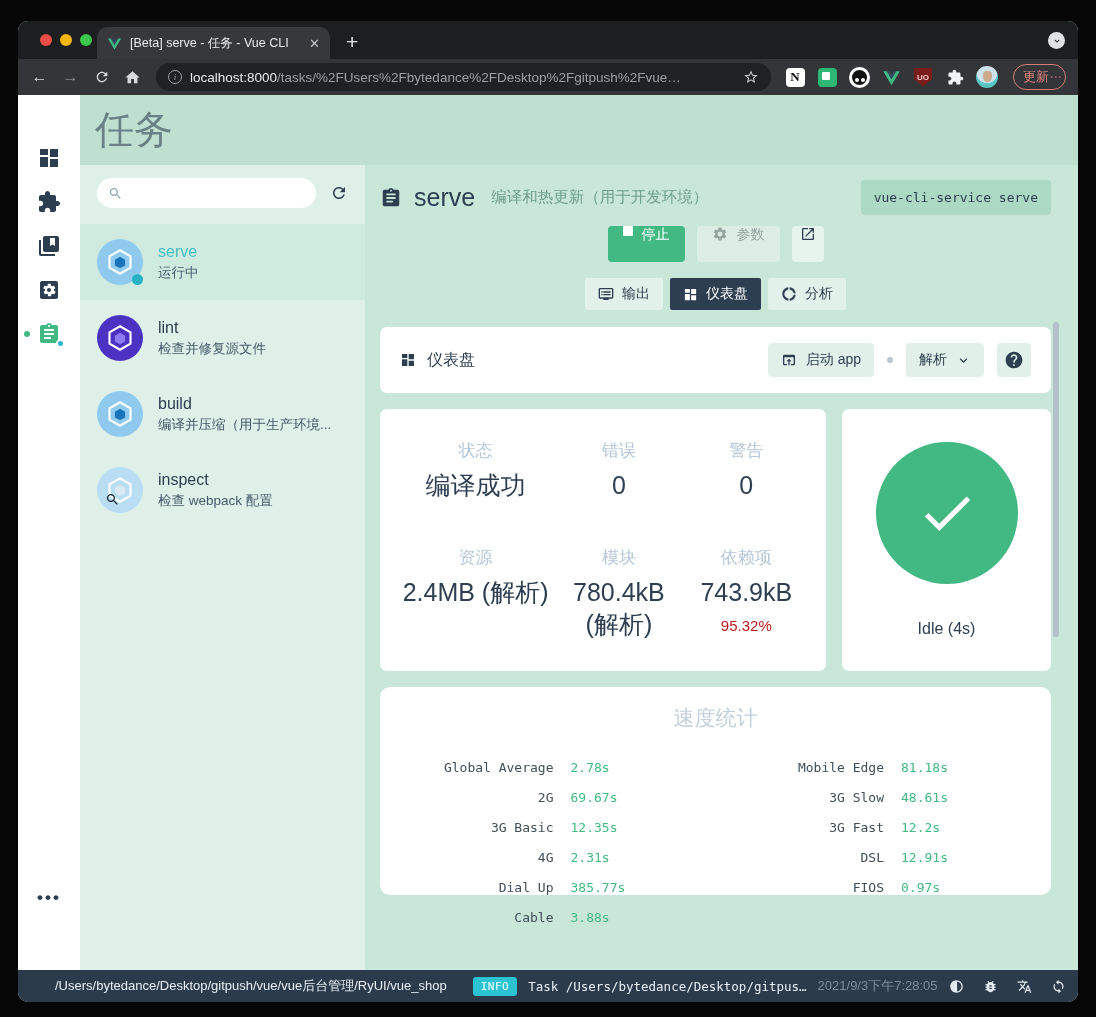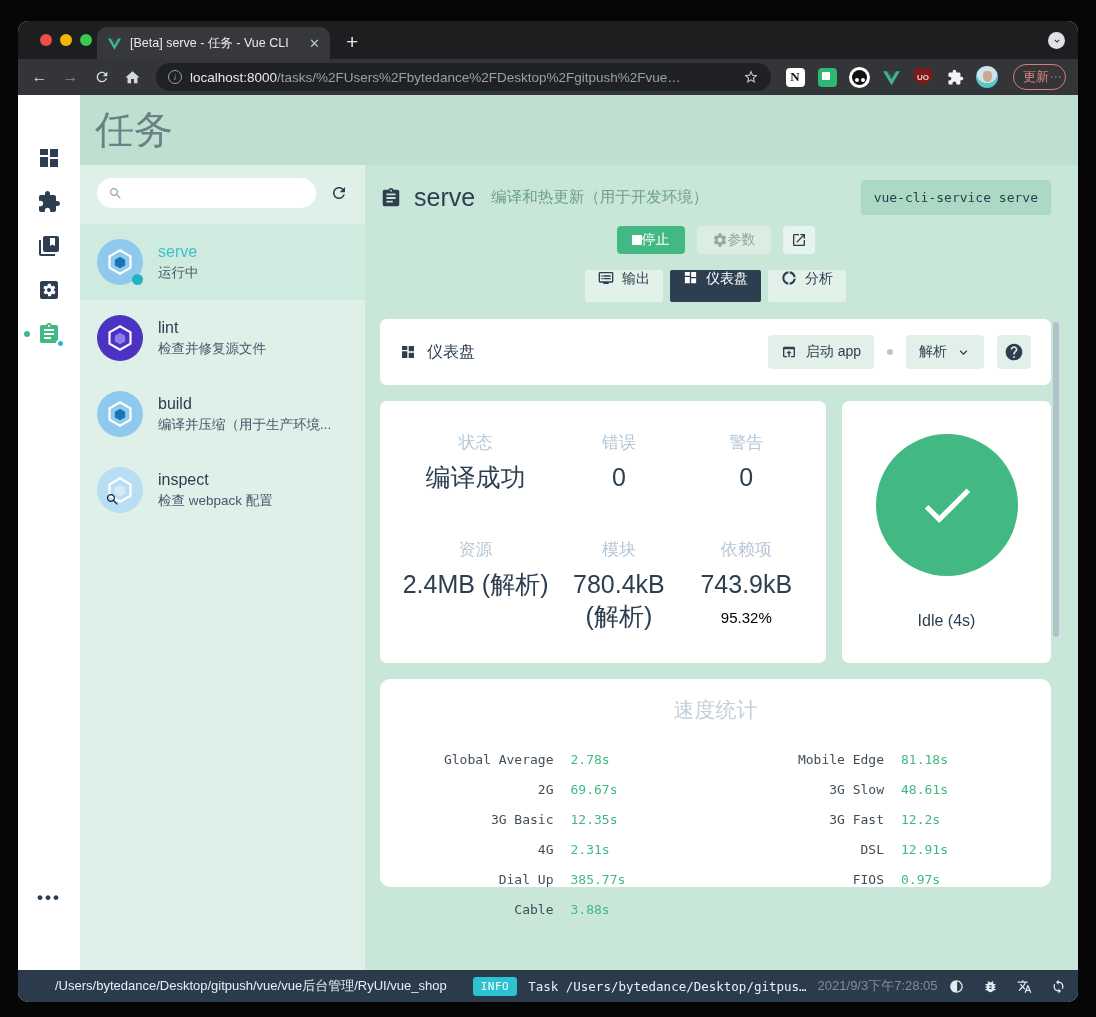--- a/index.html
+++ b/index.html
@@ -73,43 +73,43 @@
   .tdesc { font-size:13.5px; color:#44596a; white-space:nowrap; overflow:hidden; max-width:190px; }
 
   
   .main { flex:1; position:relative; background:#c8e7d8; padding:15px 27px 0 15px; min-width:0; overflow:hidden; }
   .mhead { display:flex; align-items:center; gap:12px; }
   .mhead .clip { color:#2c3e50; flex:none; }
   .mtitle { font-size:25px; color:#2c3e50; }
   .msub { font-size:15.5px; color:#6f9e8c; margin-left:4px; }
   .cmd-badge { margin-left:auto; background:#abd9c4; border-radius:4px; padding:10px 13px; font-family:"DejaVu Sans Mono",monospace; font-size:13px; color:#2c3e50; white-space:nowrap; }
   .actions { display:flex; justify-content:center; gap:12px; margin-top:11px; }
-  .btn { height:28px; border-radius:4px; display:flex; align-items:center; padding:0 15px; font-size:14px; }
+  .btn { height:36px; border-radius:4px; display:flex; align-items:flex-start; gap:9px; padding:0 15px; font-size:14px; }
   .btn-stop { background:#42b983; color:#fff; }
   .stop-sq { width:10px; height:10px; background:#fff; border-radius:1px; }
   .btn-params { background:#dcede4; color:#95a5a0; }
   .btn-ext { background:#e7f3ed; color:#2c3e50; width:32px; padding:0; justify-content:center; }
   .vtabs { display:flex; justify-content:center; gap:7px; margin-top:16px; }
-  .vtab { height:32px; display:flex; align-items:flex-start; gap:8px; padding:0 13px; font-size:14px; background:#e2f1e9; color:#2c3e50; border-radius:2px; }
+  .vtab { height:32px; display:flex; align-items:center; gap:8px; padding:0 13px; font-size:14px; background:#e2f1e9; color:#2c3e50; border-radius:2px; }
   .vtab.active { background:#2c3e50; color:#fff; }
 
   .card { background:#fff; border-radius:7px; }
   .toolbar-card { margin-top:17px; height:66px; display:flex; align-items:center; padding:0 20px; }
   .tb-title { display:flex; align-items:center; gap:11px; font-size:16px; color:#2c3e50; }
   .tb-right { margin-left:auto; display:flex; align-items:center; gap:13px; }
   .chip { background:#e1f1e9; border-radius:4px; height:34px; display:flex; align-items:center; gap:9px; padding:0 13px; font-size:14px; color:#2c3e50; }
   .dot-sep { width:6px; height:6px; border-radius:50%; background:#b9c6cf; }
   .chip-help { width:34px; padding:0; justify-content:center; }
 
   .cards-row { display:flex; gap:16px; margin-top:16px; height:262px; }
   .stats-card { flex:1; display:grid; grid-template-columns:1.25fr 1fr 1fr; align-content:center; row-gap:44px; padding:0 16px; }
   .stat { text-align:center; }
   .stat-label { font-size:17px; color:#b5c7d8; margin-bottom:7px; }
   .stat-value { font-size:25px; color:#2c3e50; line-height:1.3; }
-  .stat-sub { font-size:15px; color:#000000; margin-top:9px; }
+  .stat-sub { font-size:15px; color:#b91c1c; margin-top:9px; }
   .wrapcell .stat-value { max-width:130px; margin:0 auto; }
   .success-card { flex:0 0 209px; display:flex; flex-direction:column; align-items:center; justify-content:center; gap:36px; }
   .success-circle { width:142px; height:142px; border-radius:50%; background:#42b983; display:flex; align-items:center; justify-content:center; }
   .idle-label { font-size:16px; color:#2c3e50; }
 
   .speed-card { margin-top:16px; height:208px; padding-top:17px;border-radius:10px; }
   .speed-title { text-align:center; font-size:21px; color:#c2cfdc; margin-bottom:20px; }
   .speed-grid { display:grid; grid-template-columns:1fr 1fr; column-gap:80px; padding:0 45px; }
   .speed-row { display:flex; align-items:center; height:30px; font-family:"DejaVu Sans Mono",monospace; font-size:13px; }
   .speed-label { flex:1; text-align:right; color:#414e58; margin-right:17px; }

